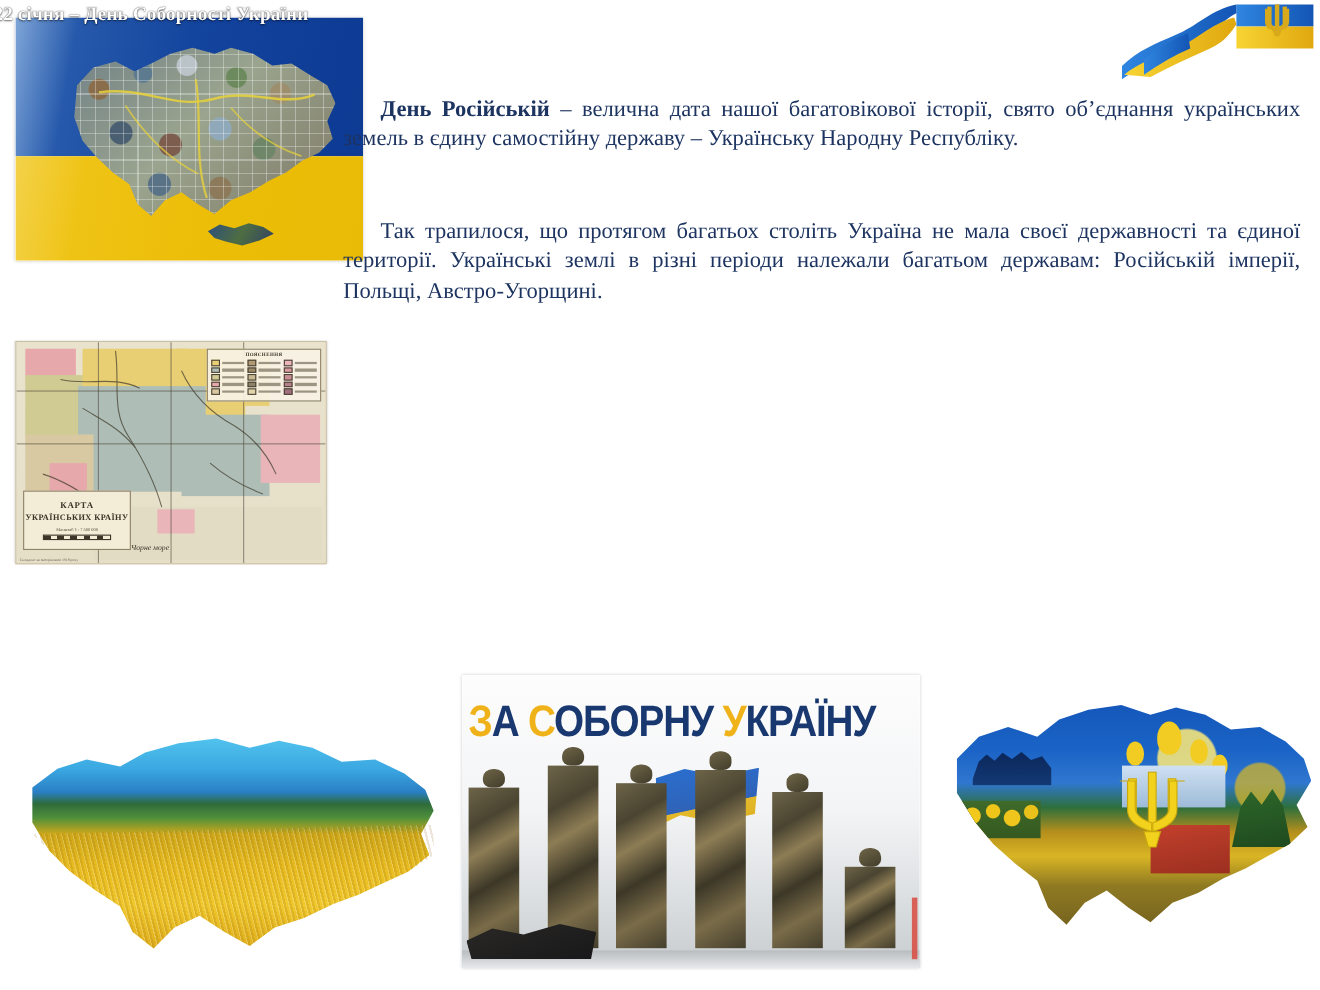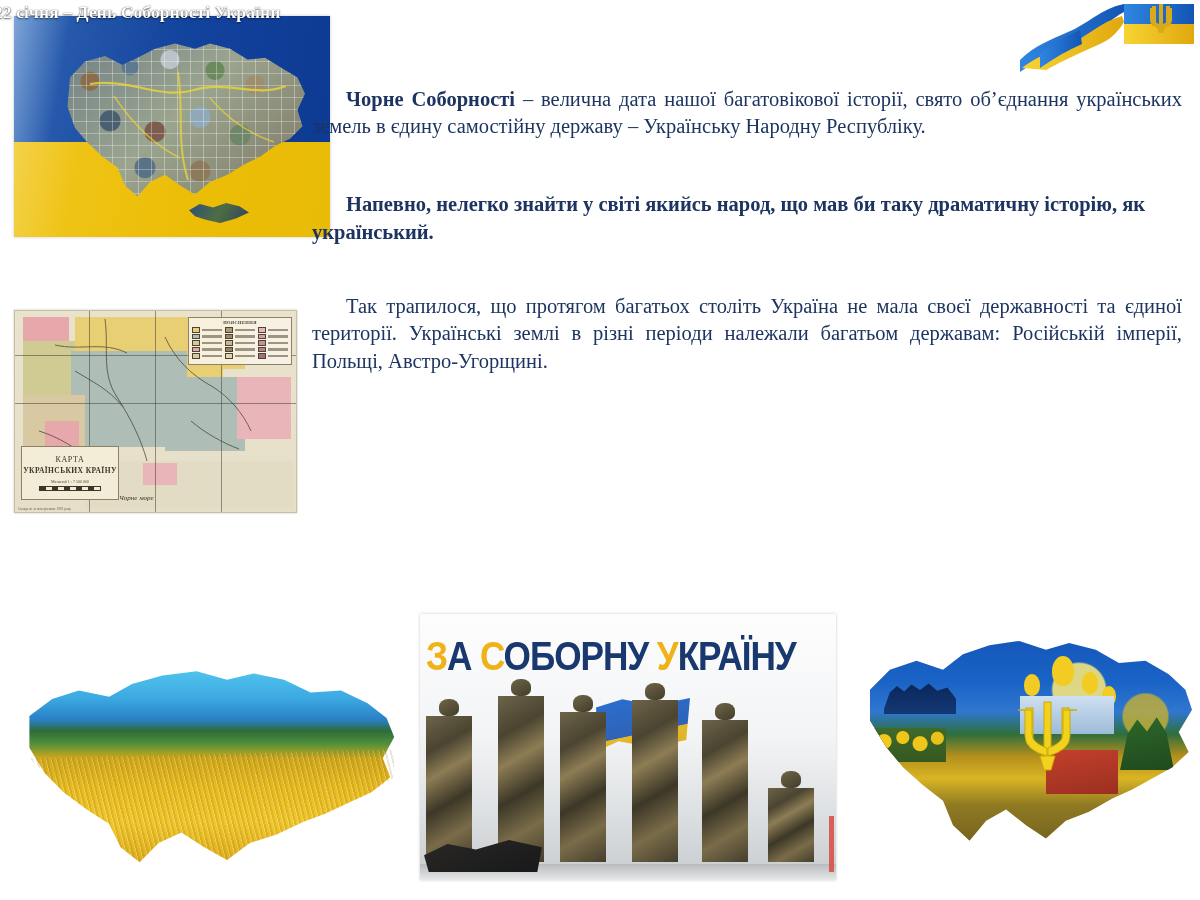--- a/index.html
+++ b/index.html
@@ -147,21 +147,21 @@
   .hm-rose   { background: #e9b5b9; }
   .hm-sea    { background: #e3dcc4; }
   .hm-line { position:absolute; background:#4b4336; opacity:.55; }
   .hm-cart {
     position: absolute; left: 6px; bottom: 12px;
     width: 96px; height: 52px;
     background: #f3ecd7; border: 1px solid #8d8267;
     display: flex; flex-direction: column; align-items: center; justify-content: center;
     font-family: "Liberation Serif", "DejaVu Serif", serif;
   }
-  .hm-cart .t1 { font-size: 8px; font-weight: normal; color: #3d3628; letter-spacing:.6px; }
+  .hm-cart .t1 { font-size: 8px; font-weight: bold; color: #3d3628; letter-spacing:.6px; }
   .hm-cart .t2 { font-size: 7.5px; font-weight: bold; color: #3d3628; letter-spacing:.4px; margin-top:2px;}
   .hm-cart .t3 { font-size: 4px; color: #534a39; margin-top: 4px; }
   .hm-scalebar { width: 60px; height: 3px; margin-top: 2px;
     background: repeating-linear-gradient(90deg,#3d3628 0 6px,#f3ecd7 6px 12px);
     border: .5px solid #3d3628; }
   .hm-legend {
     position: absolute; right: 4px; top: 6px;
     width: 104px; height: 48px;
     background: rgba(246,242,228,.93); border: 1px solid #8d8267;
     padding: 2px 3px; box-sizing: border-box;
@@ -354,23 +354,22 @@
         <rect x="160" y="4" width="4" height="20"></rect>
         <rect x="153" y="2" width="4" height="26"></rect>
         <path d="M140 6 L144 6 L144 18 Q144 24 153 26 L153 22 Q148 20 148 16 L148 6 Z"></path>
         <path d="M170 6 L166 6 L166 18 Q166 24 157 26 L157 22 Q162 20 162 16 L162 6 Z"></path>
         <path d="M150 24 L160 24 L157 31 L153 31 Z"></path>
       </g>
     </svg>
   </div>
 
   <div class="text-col">
-    <p class="para"><span class="lead">Чорне Соборності</span><span> – велична дата нашої багатовікової історії, свято об’єднання українських земель в єдину самостійну державу – Українську Народну Республіку.</span></p>
+    <p class="para"><span class="lead">День Російській</span><span> – велична дата нашої багатовікової історії, свято об’єднання українських земель в єдину самостійну державу – Українську Народну Республіку.</span></p>
     <div class="spacer-md"></div>
-    <p class="bold-para">Напевно, нелегко знайти у світі якийсь народ, що мав би таку драматичну історію, як український.</p>
     <div class="spacer-sm"></div>
     <div class="spacer-sm"></div>
     <p class="para">Так трапилося, що протягом багатьох століть   Україна не мала своєї державності та єдиної території. Українські землі в різні періоди належали багатьом державам: Російській імперії, Польщі, Австро-Угорщині.</p>
   </div>
 
   <div class="hist-map">
     <div class="hm-sea-top"></div>
 
     <div class="hm-region hm-pink" style="left:8px;  top:6px;   width:46px; height:26px;"></div>
     <div class="hm-region hm-olive" style="left:8px;  top:30px;  width:78px; height:56px;"></div>

